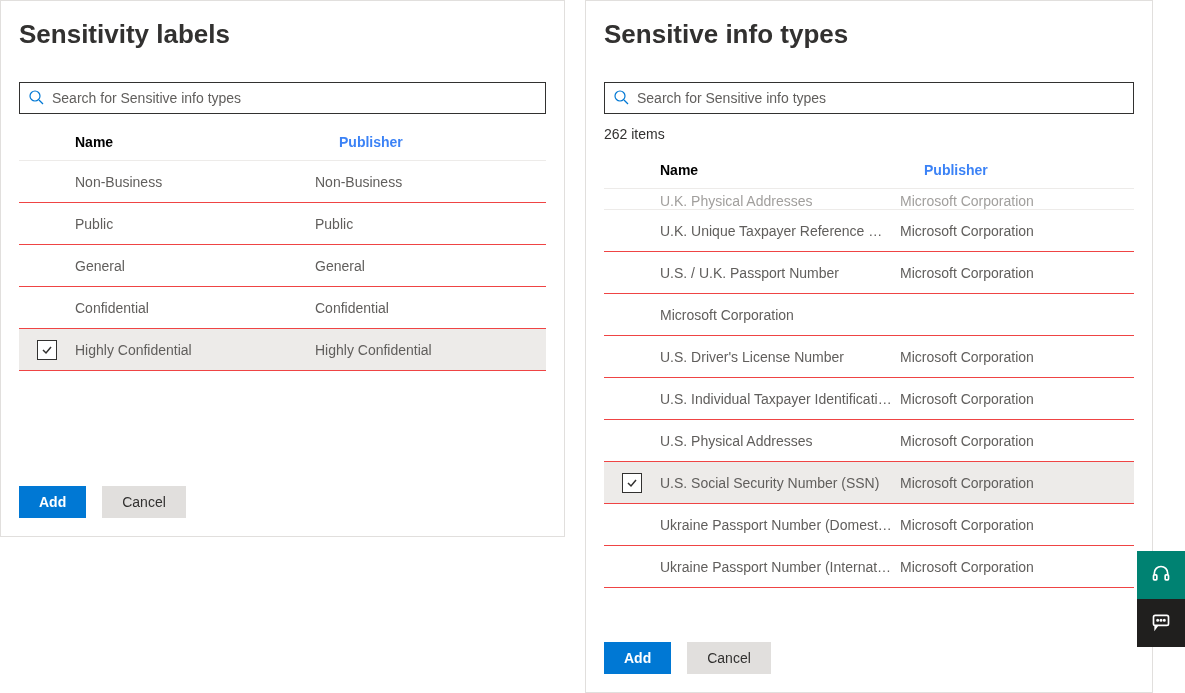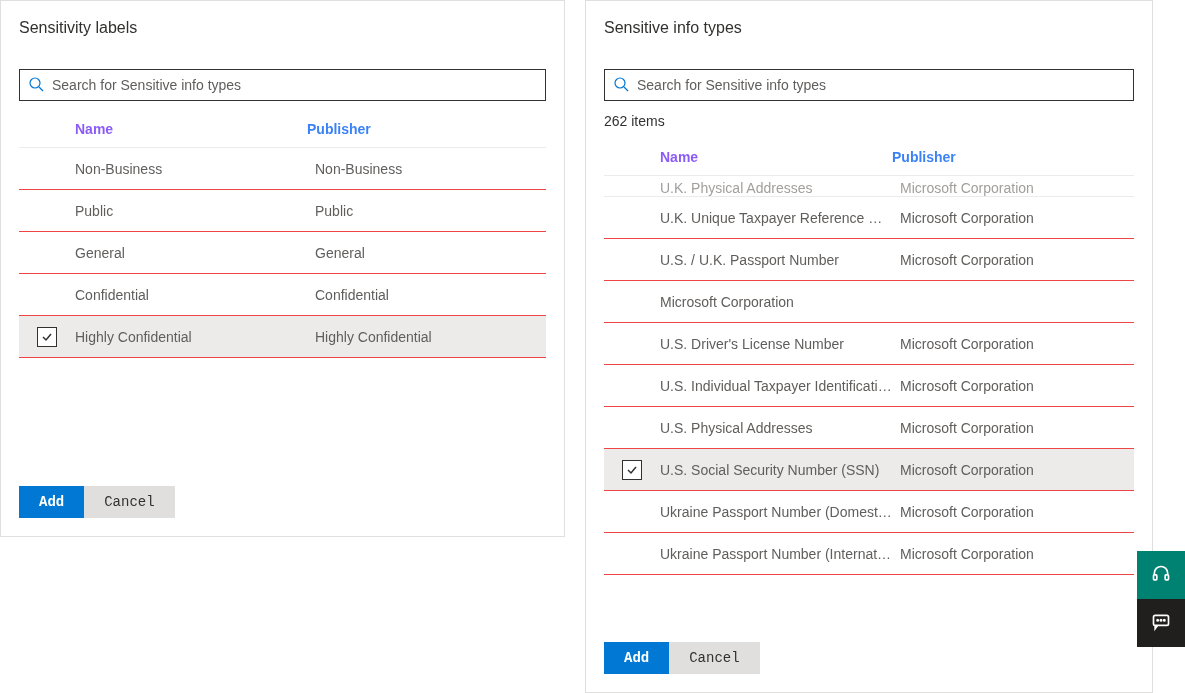--- a/index.html
+++ b/index.html
@@ -25,22 +25,22 @@
       width: 565px;
       height: 537px;
     }
     .panel-right {
       left: 585px;
       top: 0;
       width: 568px;
       height: 693px;
     }
     .panel-title {
-      font-size: 16px;
-      font-weight: 400;
+      font-size: 26px;
+      font-weight: 700;
       padding: 18px 18px 0 18px;
     }
     .search-wrap {
       padding: 18px 18px 0 18px;
     }
     .search-box {
       width: 100%;
       height: 32px;
       border: 1px solid #323130;
       display: flex;
@@ -74,21 +74,21 @@
       overflow: hidden;
       display: flex;
       flex-direction: column;
     }
     .table-header {
       display: flex;
       border-bottom: 1px solid #edebe9;
       padding: 10px 0;
     }
     .col-check { width: 56px; }
-    .col-name { width: 232px; font-weight: 600; color: #8b5cf6; font-size: 14px; }
+    .col-name { width: 264px; font-weight: 600; color: #000000; font-size: 14px; }
     .col-pub { flex: 1; font-weight: 600; color: #3b82f6; font-size: 14px; }
     .rows-wrap {
       overflow-y: hidden;
       flex: 1;
     }
     .rows-scroll {
       overflow-y: auto;
       height: 100%;
       position: relative;
     }
@@ -136,21 +136,21 @@
       align-items: center;
       justify-content: center;
     }
     .checkmark {
       width: 12px;
       height: 12px;
     }
     .button-row {
       padding: 18px;
       display: flex;
-      font-family: Liberation Mono, monospace;
+      gap: 16px;
     }
     .btn {
       height: 32px;
       padding: 0 20px;
       border: none;
       font-size: 14px;
       font-family: inherit;
       cursor: pointer;
     }
     .btn-primary {

